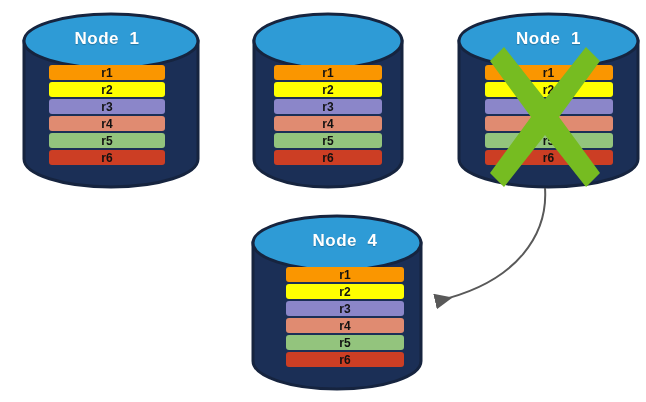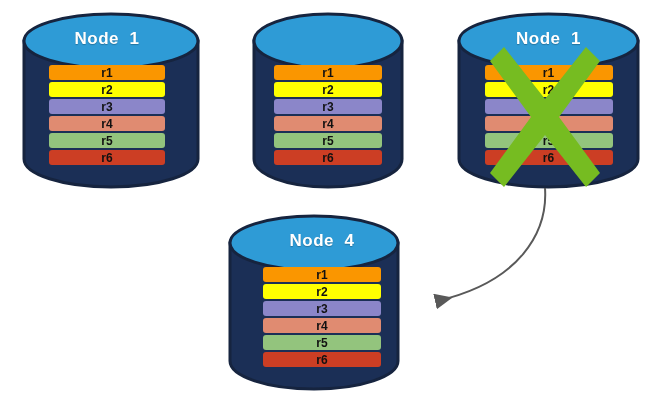--- a/index.html
+++ b/index.html
@@ -171,21 +171,21 @@
       </div>
       <div class="record" style="width:128px; background:#CC3E24;">
         <span class="record-label">r6</span>
       </div>
     </div>
     <svg class="xmark" style="left:33px; top:36px;" width="110" height="140" viewBox="0 0 110 140">
       <path d="M14,0 L55,52 L96,0 L110,14 L69,70 L110,126 L96,140 L55,88 L14,140 L0,126 L41,70 L0,14 Z" fill="#76BC21"></path>
     </svg>
   </div>
 
-  <div class="node" style="left:228px; top:213px; width:188px; height:178px;">
+  <div class="node" style="left:251px; top:213px; width:188px; height:178px;">
     <svg class="node-svg" width="172" height="178" viewBox="0 0 172 178">
       <path d="M2,30 L2,148 A 84,28 0 0 0 170,148 L170,30 Z" fill="#1B2F56" stroke="#16243F" stroke-width="3"></path>
       <ellipse cx="86" cy="30" rx="84" ry="27" fill="#2E9BD6" stroke="#16243F" stroke-width="3"></ellipse>
     </svg>
     <div class="node-title" style="top:18px;">Node  4</div>
     <div class="records" style="top:54px;">
       <div class="record" style="width:118px; background:#FA9600;">
         <span class="record-label">r1</span>
       </div>
       <div class="record" style="width:118px; background:#FFFF00;">

